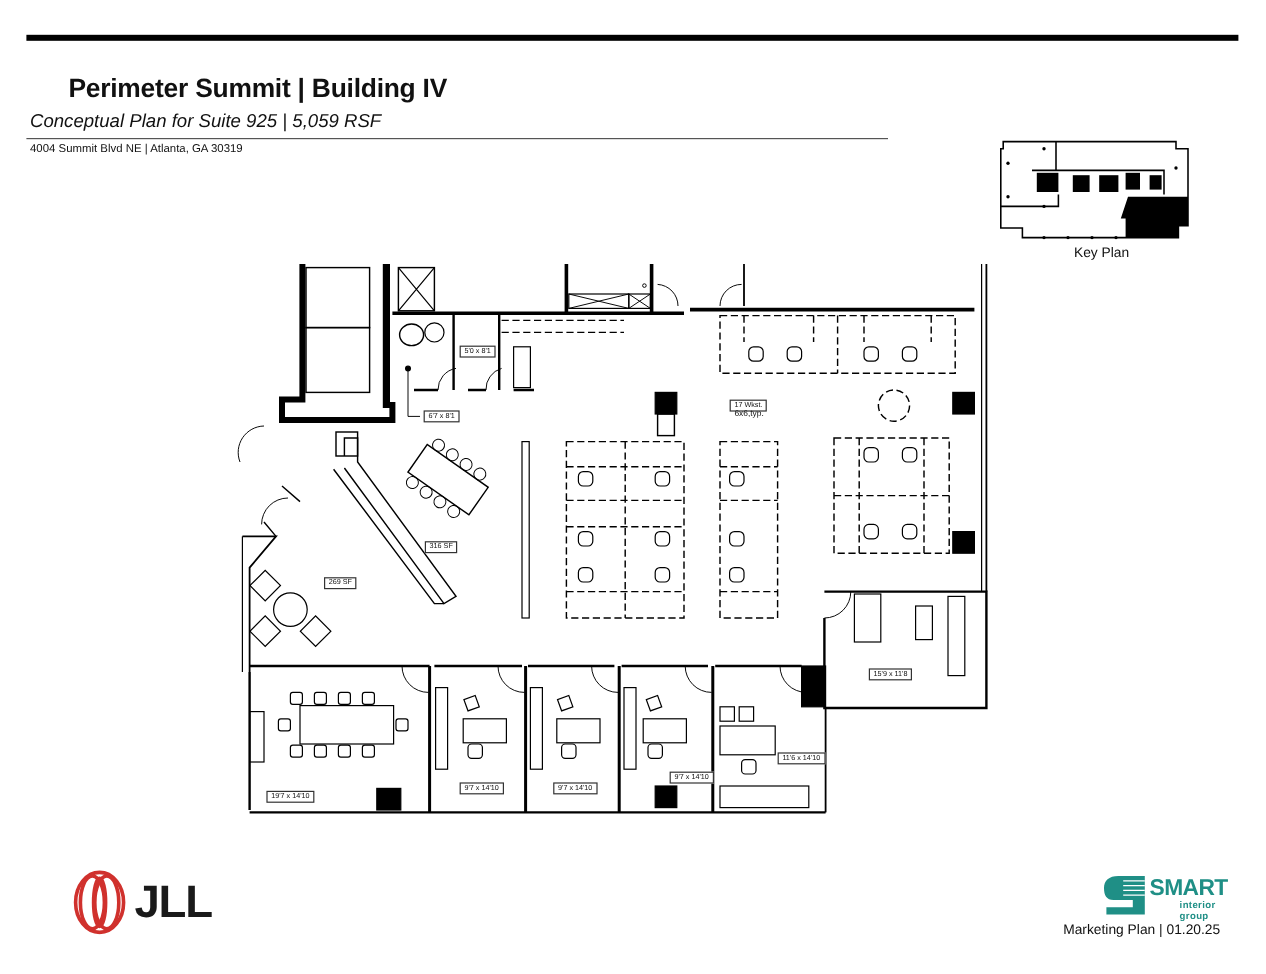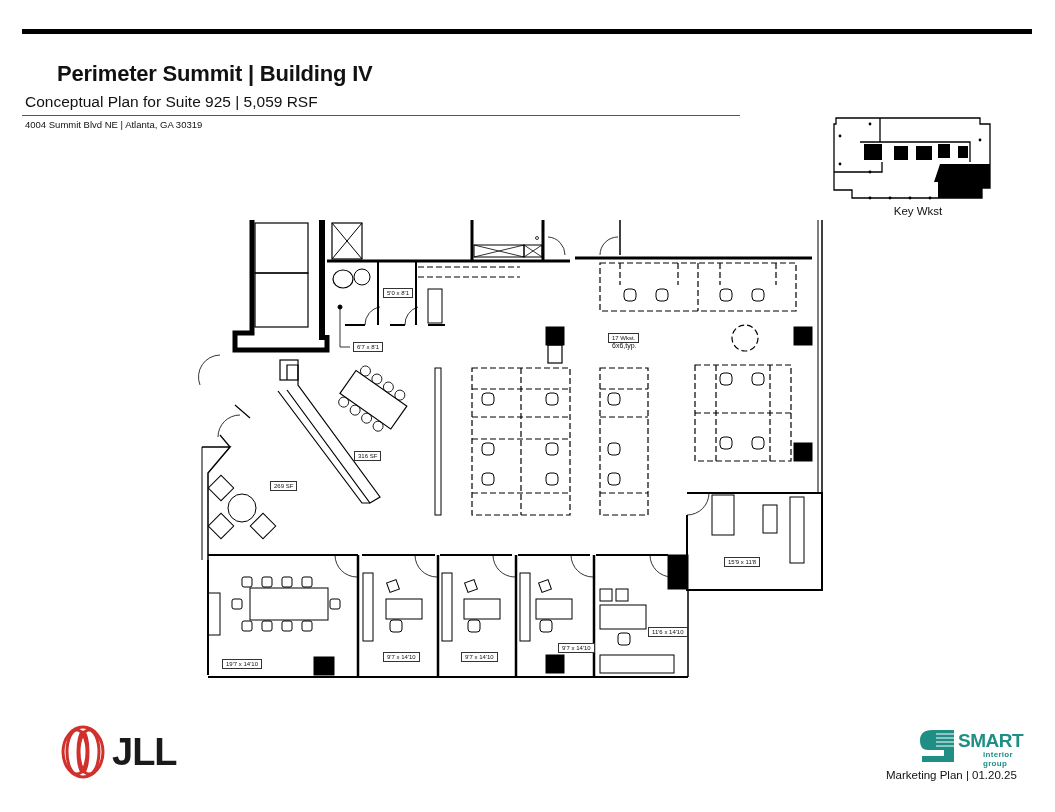--- a/index.html
+++ b/index.html
@@ -1,19 +1,19 @@
 <!DOCTYPE html>
 <html><head>
   <meta charset="utf-8">
   <style>
     html, body { margin: 0; padding: 0; background: #ffffff; }
     body { width: 1055px; height: 812px; position: relative; overflow: hidden; font-family: "Liberation Sans", sans-serif; color: #111; }
     .top-rule { position: absolute; left: 22px; top: 29px; width: 1010px; height: 5px; background: #000; }
     .title { position: absolute; left: 25px; top: 61px; font-size: 22px; font-weight: bold; letter-spacing: -0.2px; margin-left: 32px; }
-    .subtitle { position: absolute; left: 25px; top: 93px; font-size: 15.5px; }
+    .subtitle { position: absolute; left: 25px; top: 93px; font-size: 15.5px; font-style: italic; }
     .sub-rule { position: absolute; left: 22px; top: 115px; width: 718px; height: 1px; background: #555; }
     .address { position: absolute; left: 25px; top: 119px; font-size: 9.5px; }
     .keyplan { position: absolute; left: 830px; top: 112px; width: 172px; height: 92px; }
     .keyplan-label { position: absolute; left: 830px; top: 205px; width: 176px; text-align: center; font-size: 11.5px; }
     .plan { position: absolute; left: 190px; top: 215px; width: 650px; height: 470px; }
     .room-label { position: absolute; font-size: 6px; border: 1px solid #333; background: #fff; padding: 0 3px; line-height: 8px; white-space: nowrap; }
     .plain-label { position: absolute; font-size: 7px; white-space: nowrap; }
     .jll-logo { position: absolute; left: 60px; top: 723px; width: 125px; height: 58px; display: flex; align-items: center; }
     .jll-text { font-family: Liberation Sans, sans-serif; font-weight: bold; font-size: 38px; color: #1a1a1a; margin-left: 6px; letter-spacing: -1px; }
     .smart-logo { position: absolute; left: 918px; top: 728px; width: 115px; height: 38px; }
@@ -48,21 +48,21 @@
       <circle cx="10" cy="52" r="1.4"></circle>
     <circle cx="40" cy="12" r="1.4"></circle>
       <circle cx="40" cy="60" r="1.4"></circle>
     <circle cx="40" cy="86" r="1.4"></circle>
       <circle cx="60" cy="86" r="1.4"></circle>
     <circle cx="80" cy="86" r="1.4"></circle>
       <circle cx="100" cy="86" r="1.4"></circle>
     <circle cx="150" cy="28" r="1.4"></circle>
   </g>
 </svg>
-<div class="keyplan-label">Key Wkst</div>
+<div class="keyplan-label">Key Plan</div>
 
 <div class="plan">
   <svg width="650" height="470" viewBox="0 0 650 470">
     <g stroke="#000" fill="none">
 
       <path d="M62 5 L62 118 L45 118 L45 135 L137 135 L137 120" stroke-width="5"></path>
       <path d="M132 5 L132 125" stroke-width="6"></path>
       <rect x="65" y="8" width="53" height="50" stroke-width="1.2"></rect>
       <rect x="65" y="58" width="53" height="54" stroke-width="1.2"></rect>
 

